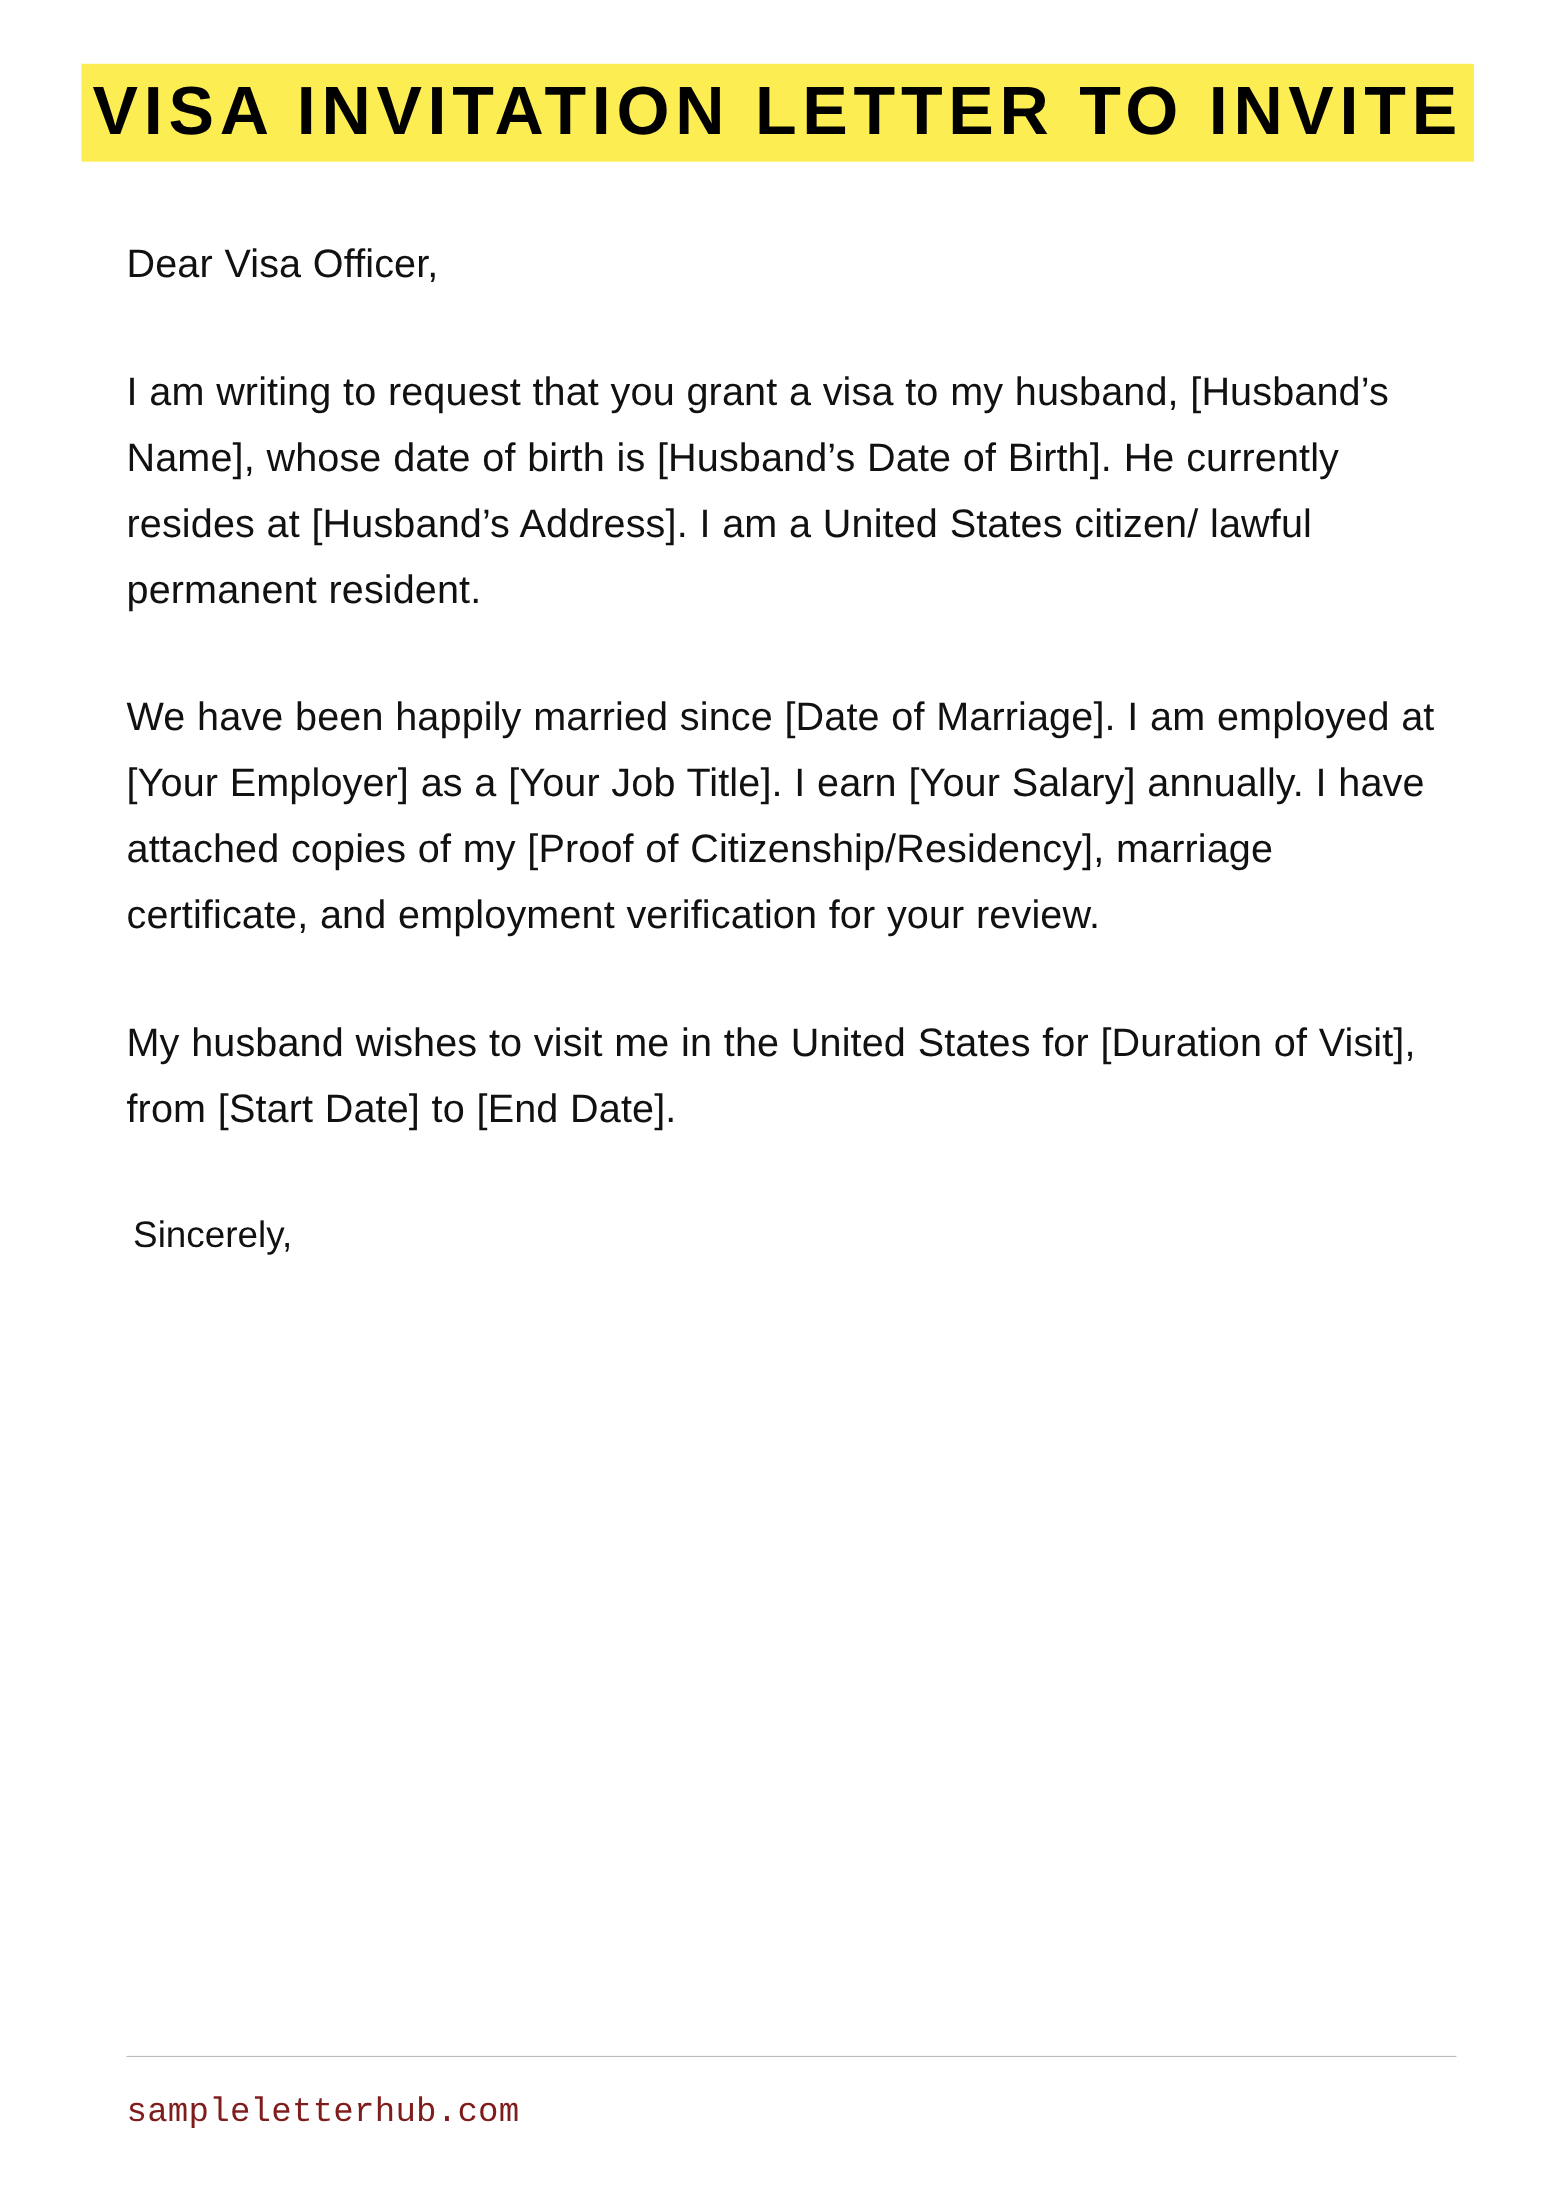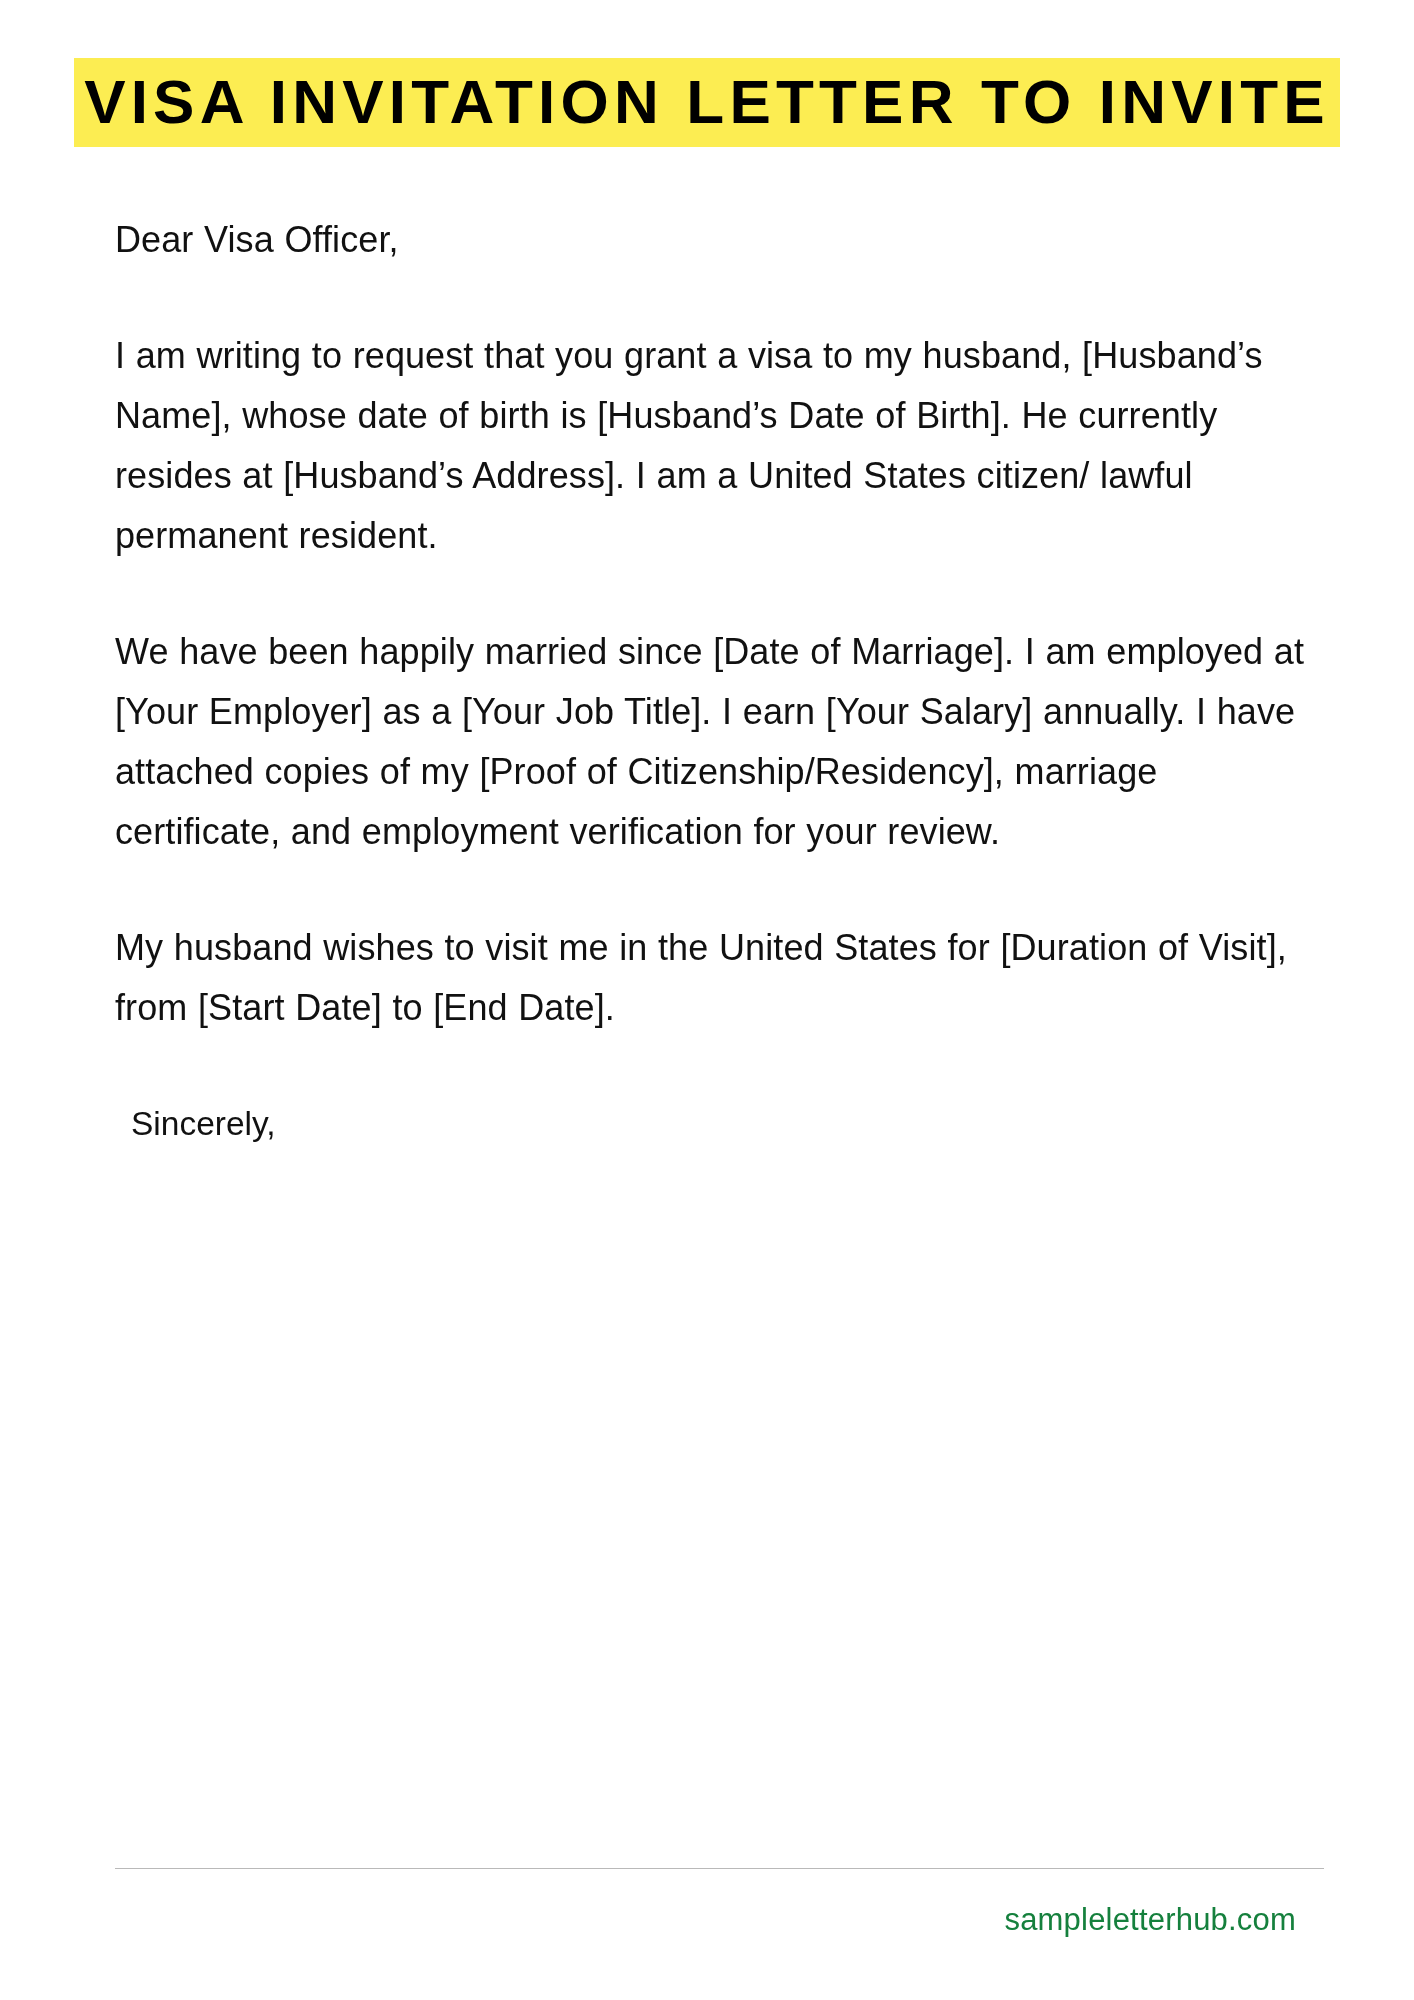--- a/index.html
+++ b/index.html
@@ -54,43 +54,43 @@
     letter-spacing: 0.1px;
     margin: 0 0 56px 0;
     word-spacing: 0.5px;
   }
 
   .closing {
     font-family: "Liberation Sans", sans-serif;
     font-size: 33.5px;
     line-height: 60px;
     color: #111111;
-    margin: 16px;
+    margin: 6px;
   }
 
   
   .footer {
     position: absolute;
     left: 115px;
     right: 90px;
     bottom: 62px;
   }
 
   .footer-rule {
     width: 100%;
     height: 1px;
     background: #b9b9b9;
     margin-bottom: 33px;
   }
 
   .footer-text {
-    text-align: right;
-    font-family: Liberation Sans, sans-serif;
+    text-align: left;
+    font-family: Liberation Mono, monospace;
     font-size: 31px;
-    color: #15803d;
+    color: #7f1d1d;
     letter-spacing: 0.2px;
     padding-right: 28px;
   }
 </style>
 </head>
 <body>
 
 <div class="page">
 
   <div class="title-block">

